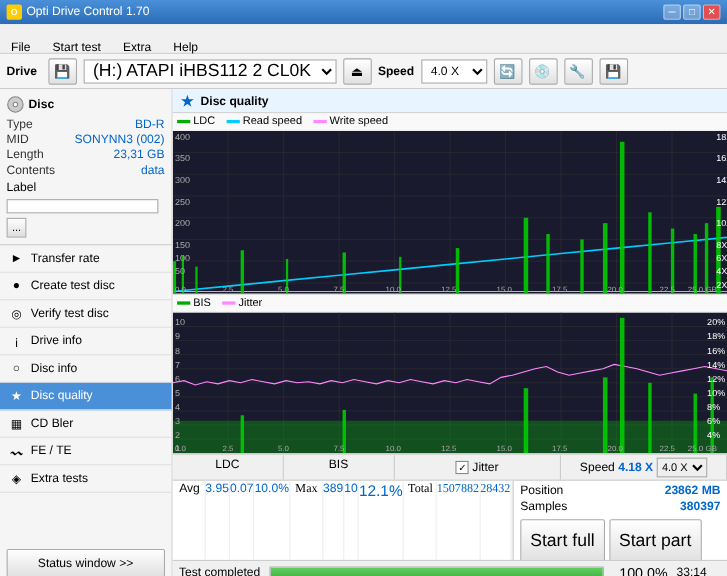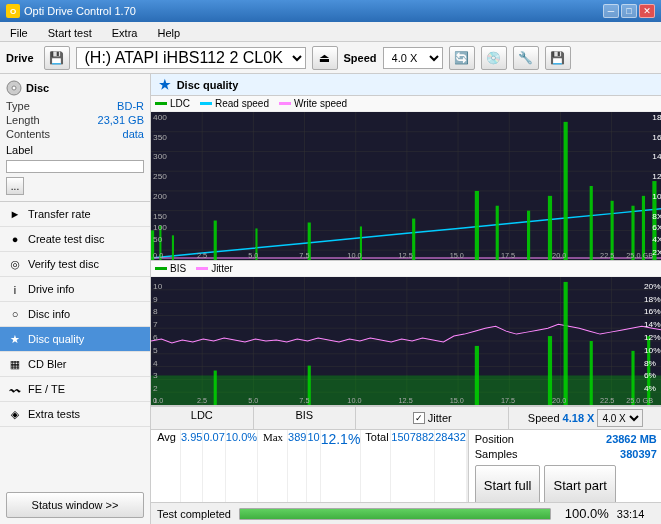--- a/index.html
+++ b/index.html
@@ -7,21 +7,21 @@
 
     
     .titlebar { background: linear-gradient(to bottom, #4a90d9, #2a6cb5); color: white; height: 22px; display: flex; align-items: center; justify-content: space-between; padding: 0 6px; font-size: 11px; }
     .titlebar-left { display: flex; align-items: center; gap: 4px; }
     .titlebar-icon { width: 14px; height: 14px; background: #ffcc00; border-radius: 2px; display: flex; align-items: center; justify-content: center; font-size: 8px; font-weight: bold; }
     .titlebar-controls { display: flex; gap: 2px; }
     .titlebar-btn { width: 16px; height: 14px; background: rgba(255,255,255,0.3); border: 1px solid rgba(255,255,255,0.5); color: white; font-size: 9px; display: flex; align-items: center; justify-content: center; cursor: pointer; border-radius: 2px; }
     .titlebar-btn.close { background: #e05050; }
 
     
-    .menubar { background: #f0f0f0; border-bottom: 1px solid #ccc; height: 20px; display: flex; align-items: flex-end; padding: 0 4px; gap: 8px; }
+    .menubar { background: #f0f0f0; border-bottom: 1px solid #ccc; height: 20px; display: flex; align-items: flex-start; padding: 13px 4px; gap: 8px; }
     .menu-item { padding: 2px 6px; font-size: 11px; cursor: pointer; }
 
     
     .toolbar { background: #f5f5f5; border-bottom: 1px solid #ccc; height: 32px; display: flex; align-items: center; padding: 0 6px; gap: 6px; }
     .toolbar-label { font-size: 11px; font-weight: bold; margin-right: 4px; }
     .toolbar-select { height: 22px; font-size: 16px; border: 1px solid #aaa; padding: 0 4px; min-width: 200px; background: white; }
     .toolbar-speed-label { font-size: 11px; font-weight: bold; }
     .toolbar-speed-select { height: 22px; font-size: 11px; border: 1px solid #aaa; padding: 0 4px; min-width: 60px; background: white; }
     .toolbar-btn { width: 26px; height: 24px; background: linear-gradient(to bottom, #fff, #e0e0e0); border: 1px solid #aaa; cursor: pointer; display: flex; align-items: center; justify-content: center; font-size: 12px; border-radius: 2px; }
 
@@ -55,21 +55,21 @@
 
     
     .charts-area { flex: 1; display: flex; flex-direction: column; overflow: hidden; position: relative; }
 
     
     .chart-container { flex: 1; position: relative; border-bottom: 1px solid #ccc; }
     .chart-svg { width: 100%; height: 100%; }
 
     
     .stats-area { height: 110px; display: flex; flex-direction: column; border-top: 1px solid #ccc; }
-    .start-btn { background: linear-gradient(to bottom, #fff, #e0e0e0); border: 1px solid #aaa; cursor: pointer; font-size: 13px; padding: 2px 8px; border-radius: 2px; height: 40px; }
+    .start-btn { background: linear-gradient(to bottom, #fff, #e0e0e0); border: 1px solid #aaa; cursor: pointer; font-size: 16px; padding: 2px 8px; border-radius: 2px; height: 40px; }
 
     
     .progress-area { height: 22px; background: #f0f0f0; border-top: 1px solid #ccc; display: flex; align-items: center; padding: 0 6px; gap: 8px; }
     .progress-bar-outer { flex: 1; height: 12px; background: #e0e0e0; border: 1px solid #aaa; border-radius: 1px; overflow: hidden; }
     .progress-bar-inner { height: 100%; background: linear-gradient(to bottom, #60d060, #40b040); }
     .progress-text { font-size: 13px; min-width: 50px; text-align: right; }
     .progress-time { font-size: 11px; min-width: 40px; }
 
     .legend-item { display: flex; align-items: center; gap: 3px; font-size: 10px; }
     .legend-color { width: 12px; height: 3px; }
@@ -123,20 +123,24 @@
       <div class="sidebar-disc-header">
         <svg class="disc-icon" viewBox="0 0 16 16">
           <circle cx="8" cy="8" r="7" fill="#ccc" stroke="#888" stroke-width="1"></circle>
           <circle cx="8" cy="8" r="2" fill="white" stroke="#888" stroke-width="1"></circle>
         </svg>
         <span>Disc</span>
       </div>
       <div class="disc-field">
         <span class="disc-field-label">Type</span>
         <span class="disc-field-value">BD-R</span>
+      </div>
+      <div class="disc-field">
+        <span class="disc-field-label">MID</span>
+        <span class="disc-field-value">SONYNN3 (002)</span>
       </div>
       <div class="disc-field">
         <span class="disc-field-label">Length</span>
         <span class="disc-field-value">23,31 GB</span>
       </div>
       <div class="disc-field">
         <span class="disc-field-label">Contents</span>
         <span class="disc-field-value">data</span>
       </div>
       <div class="disc-label-row">
@@ -398,21 +402,21 @@
               <div style="flex:1.5; text-align:center; font-size:11px; padding:1px 0; border-right:1px solid #eee; color:#0066cc;">10.0%</div>
             </div>
 
             <div style="display:flex; border-bottom:1px solid #eee;">
               <div style="width:30px; text-align:right; font-size:11px; padding:1px 4px; border-right:1px solid #eee;font-family:Liberation Serif, serif;">Max</div>
               <div style="flex:1; text-align:center; font-size:11px; padding:1px 0; border-right:1px solid #eee; color:#0066cc;">389</div>
               <div style="flex:1; text-align:center; font-size:11px; padding:1px 0; border-right:1px solid #eee; color:#0066cc;">10</div>
               <div style="flex:1.5; text-align:center; font-size:14px; padding:1px 0; border-right:1px solid #eee; color:#0066cc;">12.1%</div>
             </div>
 
-            <div style="display:flex;">
+            <div style="display:flex;font-family:Liberation Serif, serif;">
               <div style="width:30px; text-align:right; font-size:11px; padding:1px 4px; border-right:1px solid #eee;">Total</div>
               <div style="flex:1; text-align:center; font-size:11px; padding:1px 0; border-right:1px solid #eee; color:#0066cc;">1507882</div>
               <div style="flex:1; text-align:center; font-size:11px; padding:1px 0; border-right:1px solid #eee; color:#0066cc;">28432</div>
               <div style="flex:1.5; text-align:center; font-size:11px; padding:1px 0; border-right:1px solid #eee; color:#0066cc;"></div>
             </div>
           </div>
 
           <div style="width:195px; border-left:1px solid #ccc; padding:3px 6px; display:flex; flex-direction:column; gap:3px;">
             <div style="display:flex; justify-content:space-between; font-size:11px;">
               <span>Position</span>

